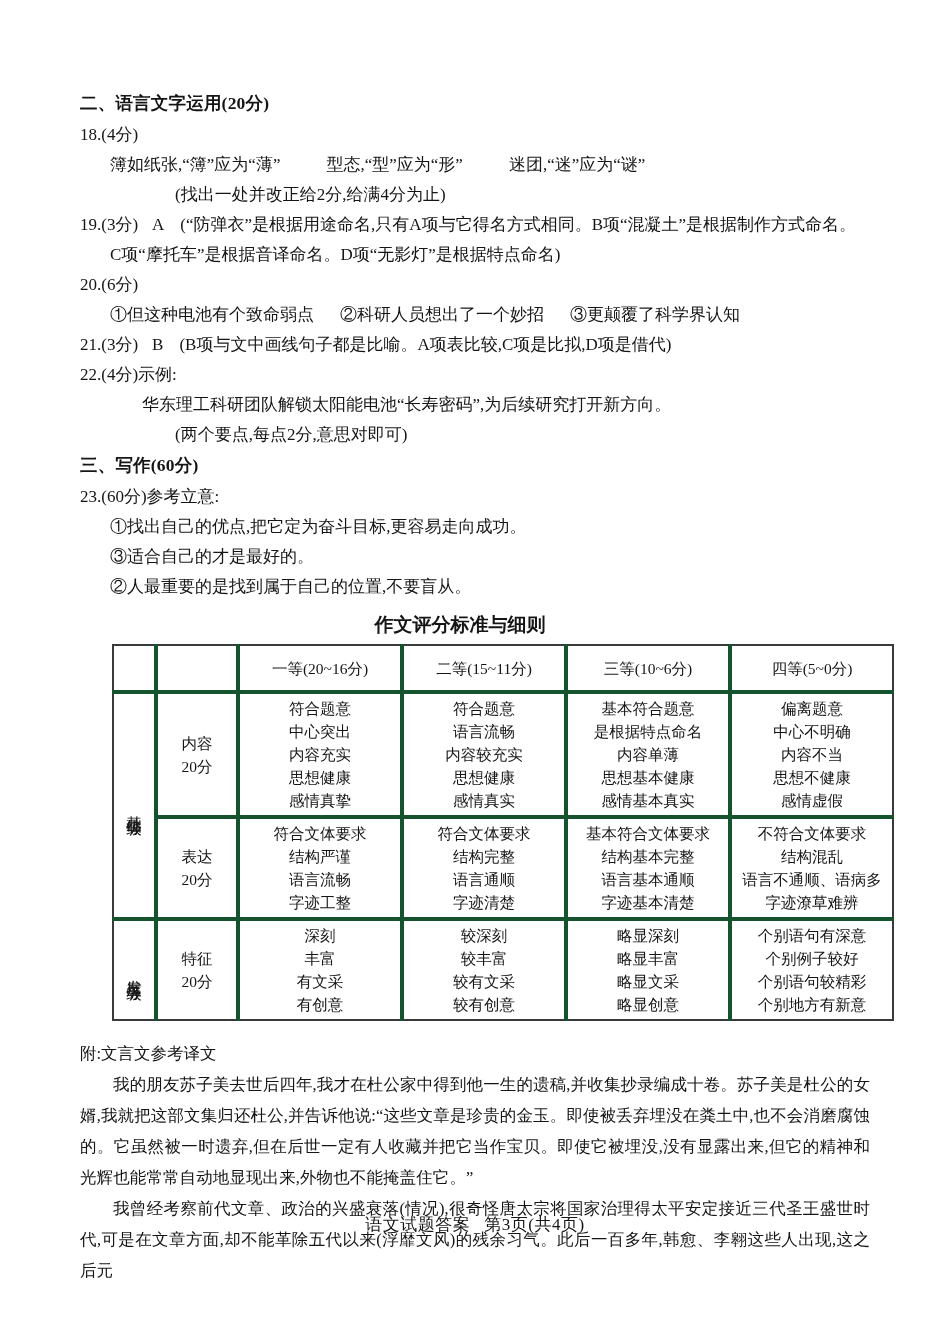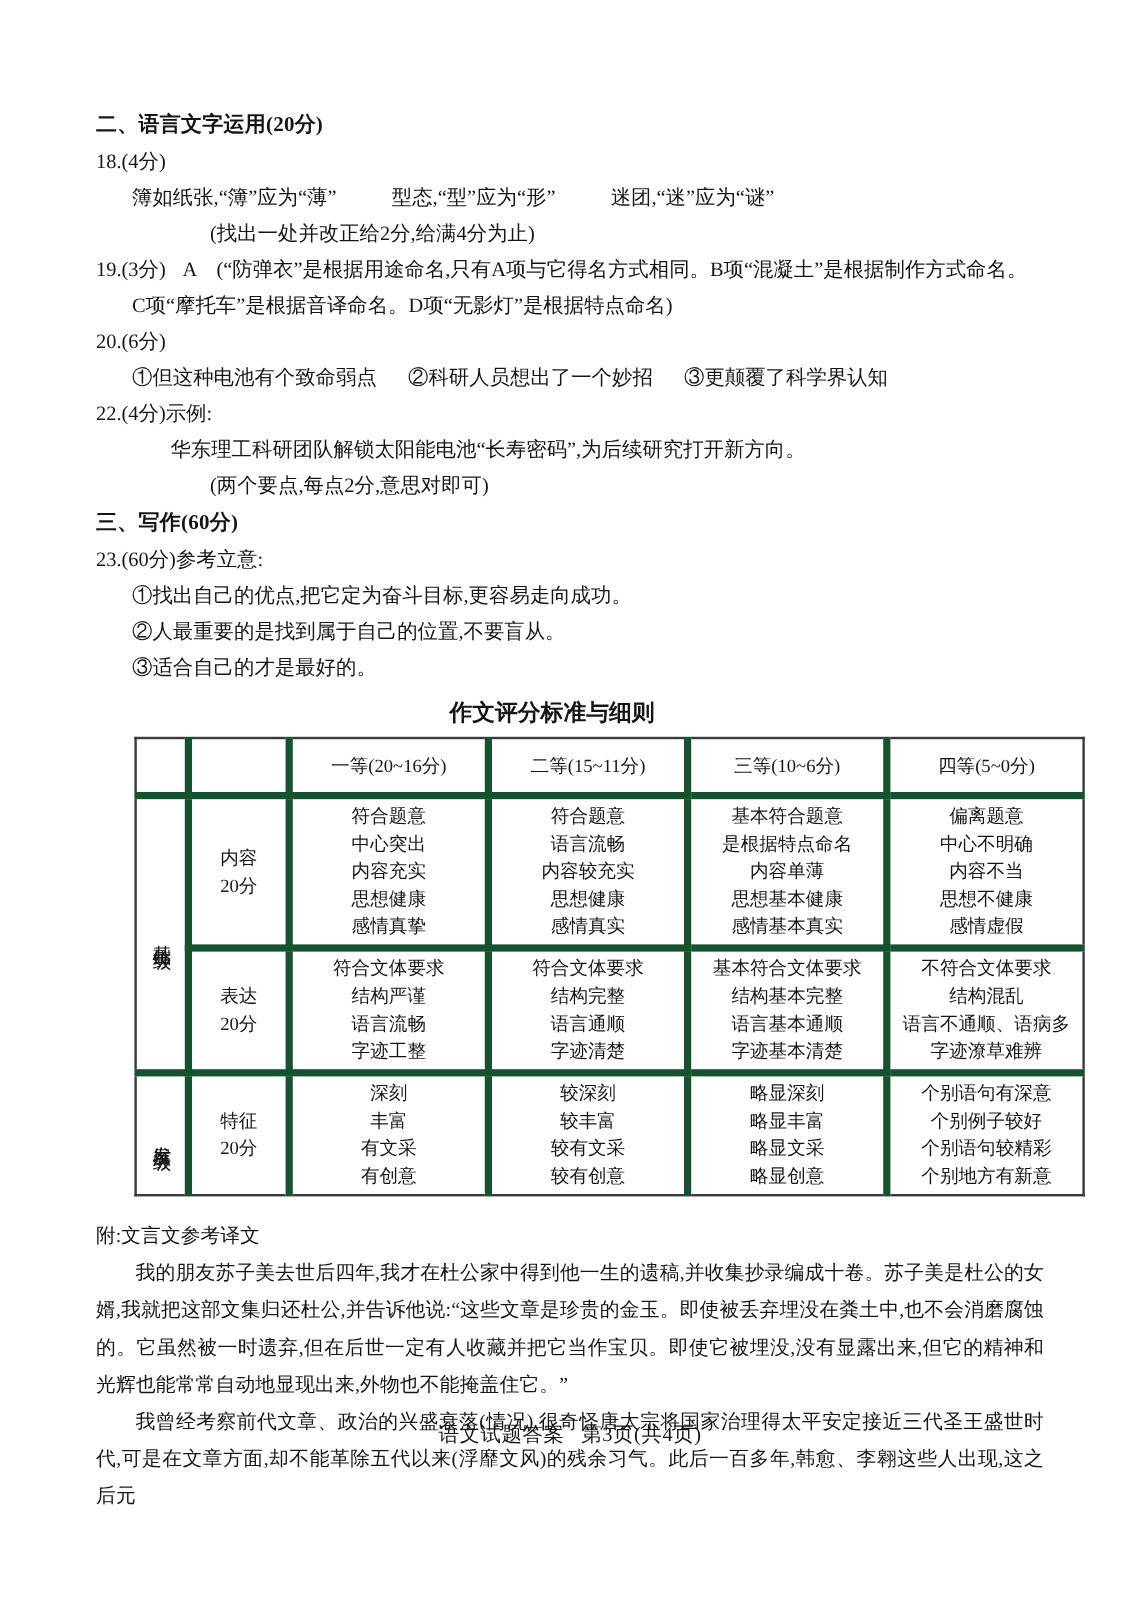--- a/index.html
+++ b/index.html
@@ -63,21 +63,21 @@
     margin: 10px 0 6px 0;
     padding-right: 30px;
   }
   table.rubric {
     border-collapse: collapse;
     margin: 0 0 0 32px;
     width: 735px;
     table-layout: fixed;
   }
   table.rubric td, table.rubric th {
-    border: 6px solid #14532d;
+    border: 4px solid #14532d;
     font-weight: normal;
     font-size: 15.5px;
     line-height: 23px;
     text-align: center;
     vertical-align: middle;
     padding: 3px 2px;
   }
   table.rubric .outer-top { border-top: 2px solid #3a3a3a; }
   table.rubric .outer-bot { border-bottom: 2px solid #3a3a3a; }
   table.rubric .outer-left { border-left: 2px solid #3a3a3a; }
@@ -114,21 +114,21 @@
     line-height: 31px;
     margin: 0;
     text-indent: 33px;
     text-align: justify;
     letter-spacing: 0.1px;
   }
 
   .footer {
     position: absolute;
     left: 0;
-    top: 1184px;
+    top: 1213px;
     width: 950px;
     text-align: center;
     font-size: 17px;
     letter-spacing: 0.5px;
   }
   .footer .fsp { display: inline-block; width: 14px; }
 </style>
 </head>
 <body>
 
@@ -146,30 +146,33 @@
     <p class="qline">
       <span>19.(3分)</span><span class="ans-letter">A</span><span>(“防弹衣”是根据用途命名,只有A项与它得名方式相同。B项“混凝土”是根据制作方式命名。</span>
     </p>
     <p class="qline indent1">C项“摩托车”是根据音译命名。D项“无影灯”是根据特点命名)</p>
 
     <p class="qline">20.(6分)</p>
     <p class="qline indent1">
       <span>①但这种电池有个致命弱点</span><span class="spacer-mid"></span><span>②科研人员想出了一个妙招</span><span class="spacer-mid"></span><span>③更颠覆了科学界认知</span>
     </p>
 
+    <p class="qline">
+      <span>21.(3分)</span><span class="ans-letter">B</span><span>(B项与文中画线句子都是比喻。A项表比较,C项是比拟,D项是借代)</span>
+    </p>
 
     <p class="qline">22.(4分)示例:</p>
     <p class="qline indent2">华东理工科研团队解锁太阳能电池“长寿密码”,为后续研究打开新方向。</p>
     <p class="qline indent3">(两个要点,每点2分,意思对即可)</p>
 
     <p class="sec-head">三、写作(60分)</p>
     <p class="qline">23.(60分)参考立意:</p>
     <p class="qline indent1">①找出自己的优点,把它定为奋斗目标,更容易走向成功。</p>
+    <p class="qline indent1">③适合自己的才是最好的。</p>
     <p class="qline indent1">②人最重要的是找到属于自己的位置,不要盲从。</p>
-    <p class="qline indent1">③适合自己的才是最好的。</p>
 
     <p class="tbl-title">作文评分标准与细则</p>
 
     <table class="rubric">
       <tbody>
           <tr class="hdr-row">
         <td class="c-grade outer-top outer-left"></td>
         <td class="c-item outer-top"></td>
         <td class="c-lvl outer-top">一等(20~16分)</td>
         <td class="c-lvl outer-top">二等(15~11分)</td>

